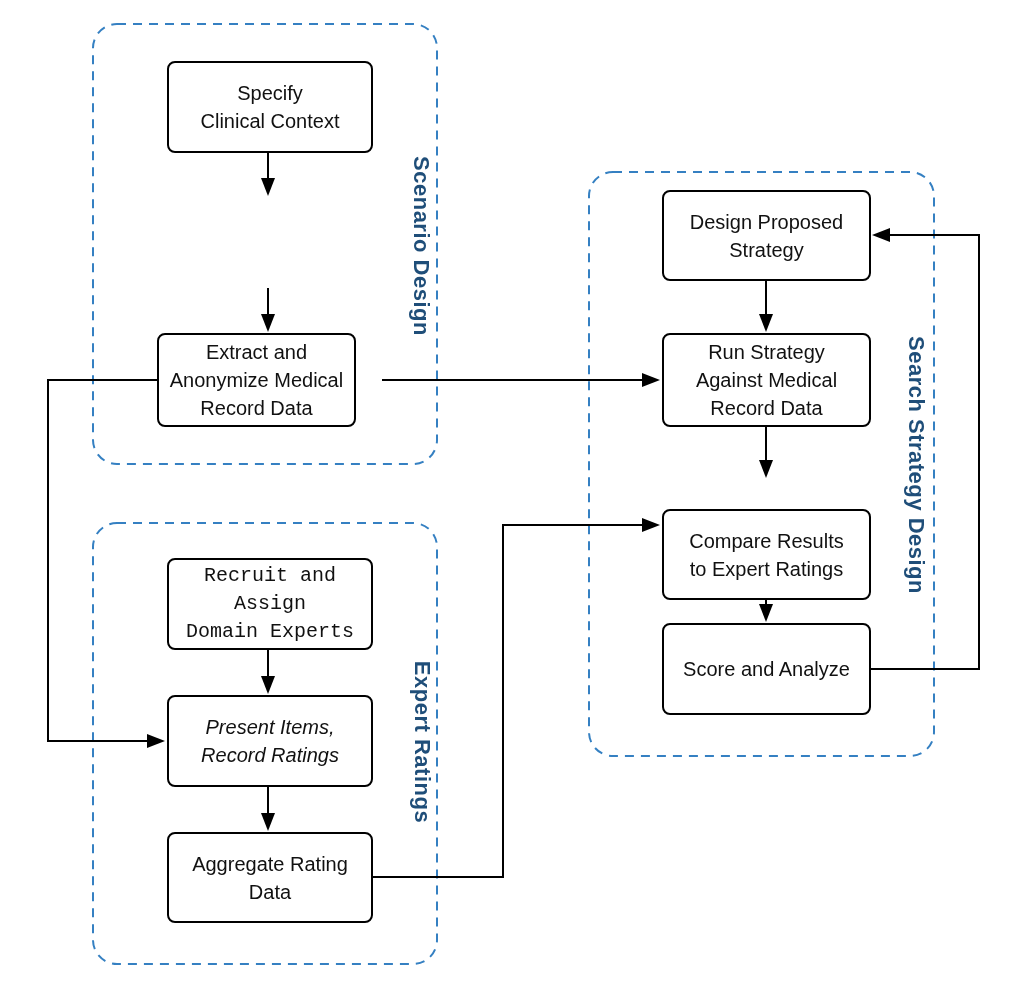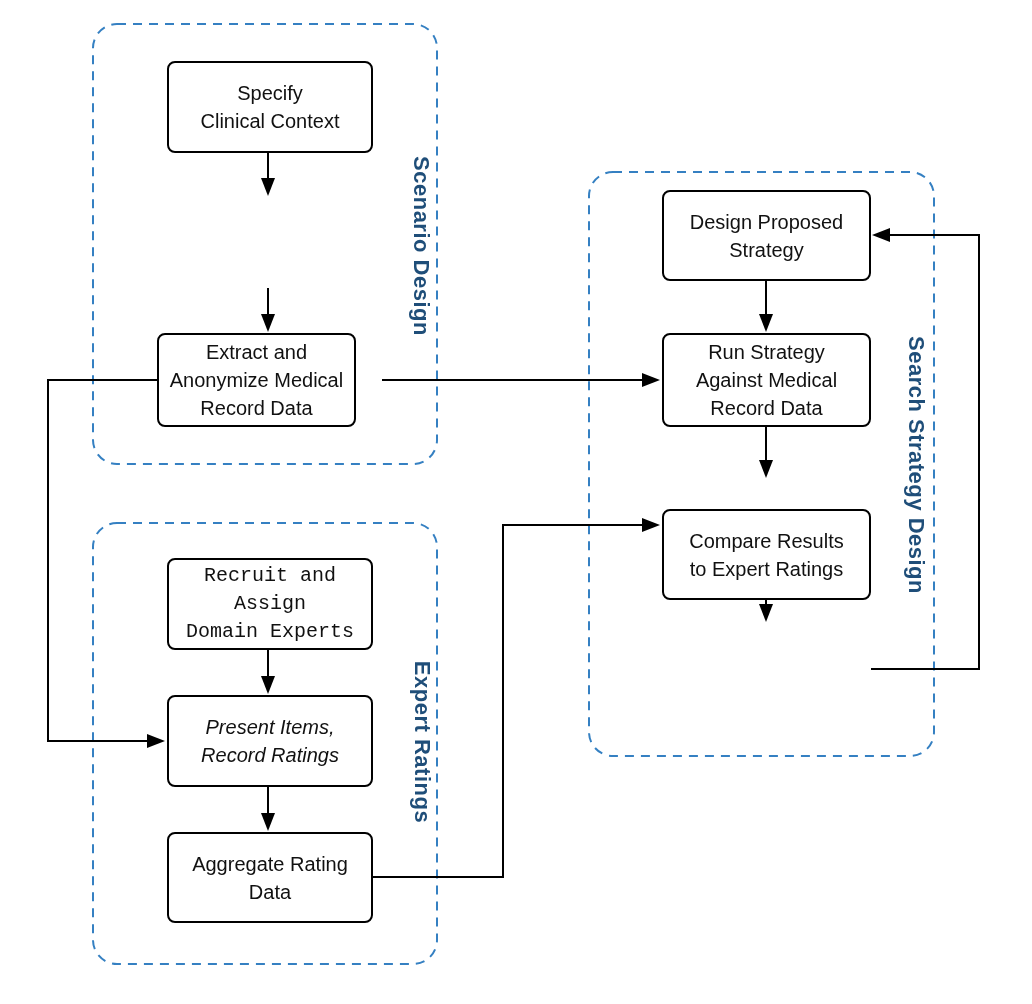--- a/index.html
+++ b/index.html
@@ -100,18 +100,19 @@
   <div class="node" style="left:167px; top:832px; width:206px; height:91px;">Aggregate Rating
 Data</div>
 
   <div class="node" style="left:662px; top:190px; width:209px; height:91px;">Design Proposed
 Strategy</div>
   <div class="node" style="left:662px; top:333px; width:209px; height:94px;">Run Strategy
 Against Medical
 Record Data</div>
   <div class="node" style="left:662px; top:479px; width:209px; height:91px;margin-top:30px;">Compare Results
 to Expert Ratings</div>
+  <div class="node" style="left:662px; top:623px; width:209px; height:92px;">Score and Analyze</div>
 
   <div class="group-label" style="left:311px; top:232px; width:220px; height:28px;">Scenario Design</div>
   <div class="group-label" style="left:322px; top:728px; width:200px; height:28px;">Expert Ratings</div>
   <div class="group-label" style="left:766px; top:451px; width:300px; height:28px;">Search Strategy Design</div>
 
 </div>
 
 </body></html>

